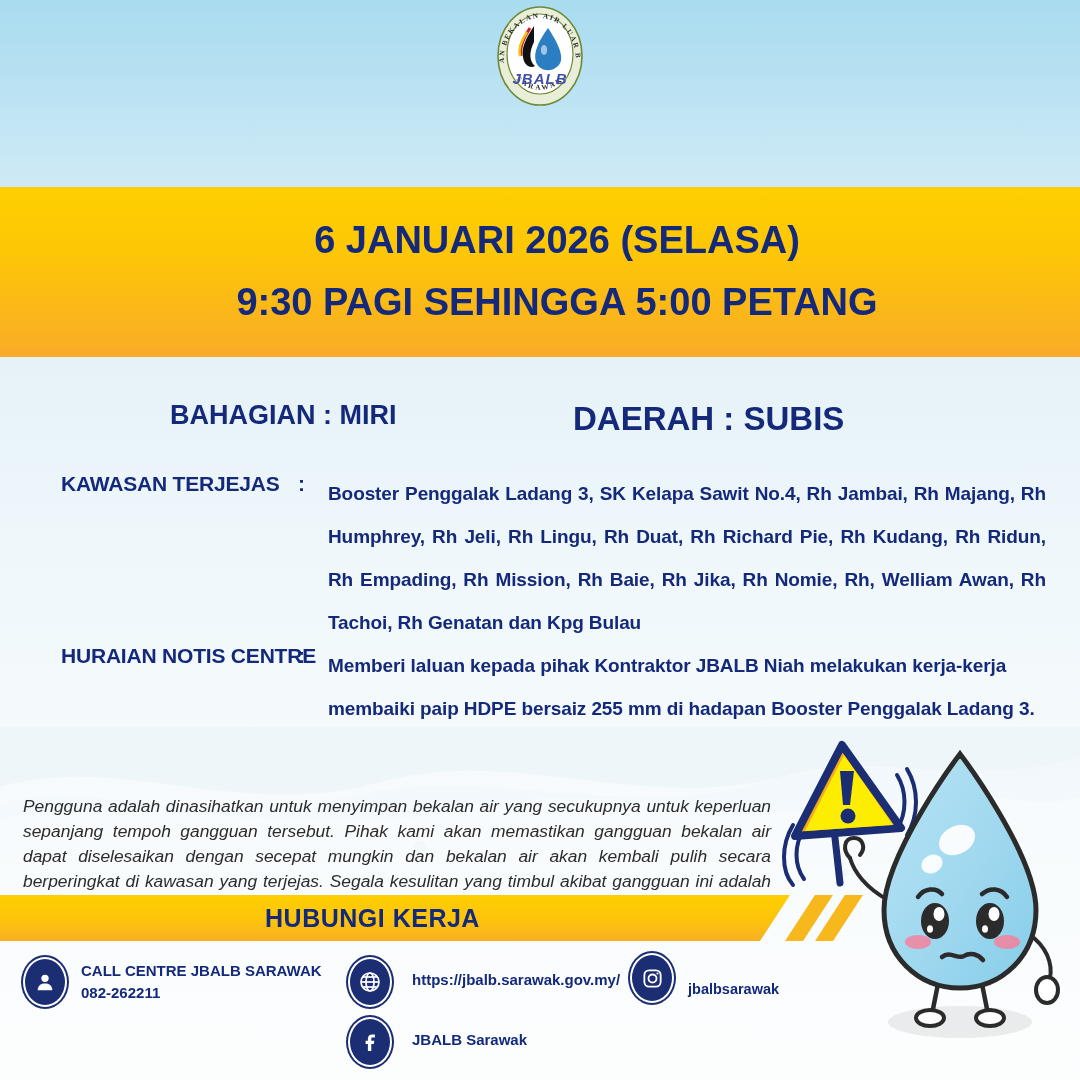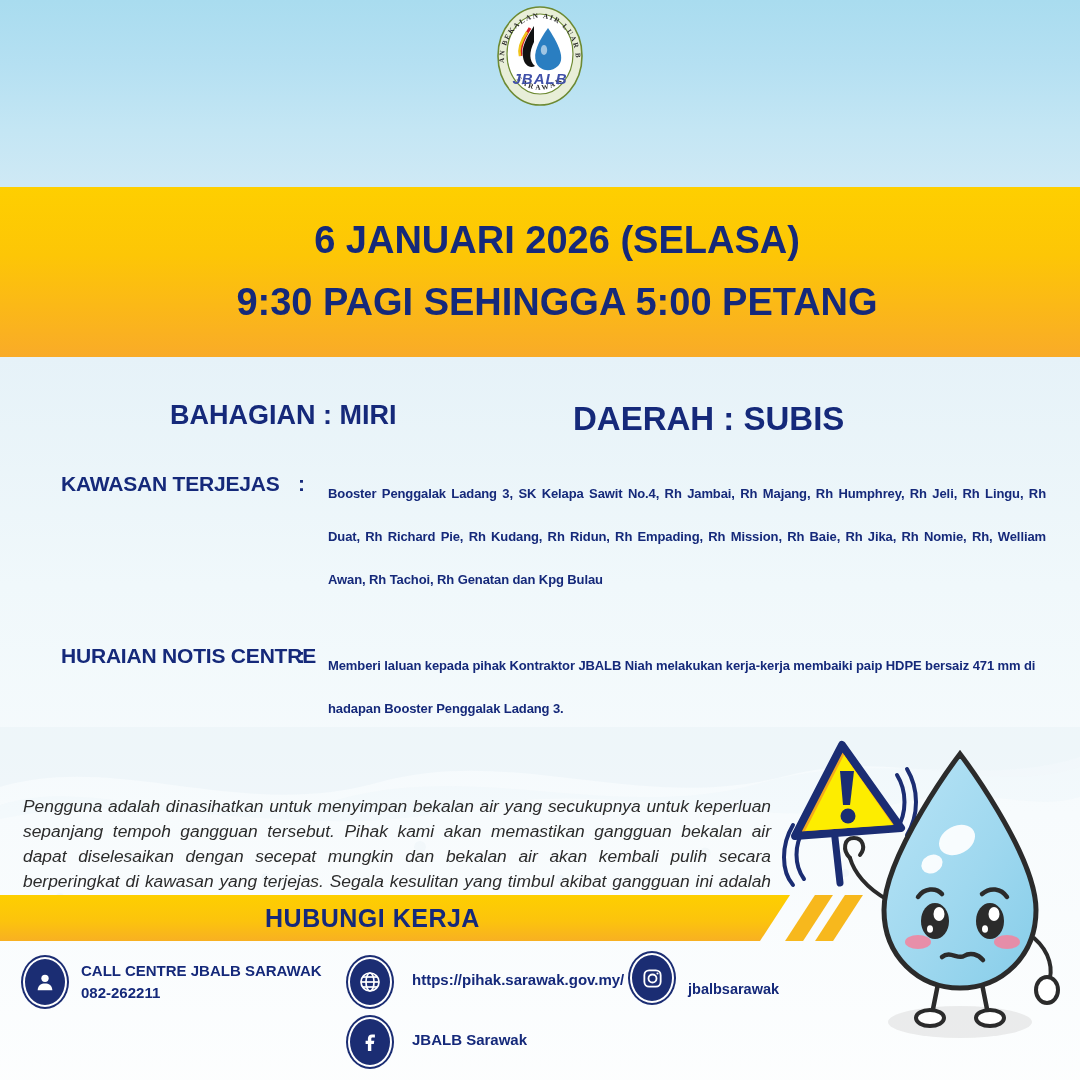--- a/index.html
+++ b/index.html
@@ -110,21 +110,21 @@
   .field-colon {
     position:absolute;
     left:298px; top:0;
     font-size:21px; font-weight:bold;
     color:#15297a;
   }
   .field-value {
     position:absolute;
     left:328px; top:0;
     width:718px;
-    font-size:13px;
+    font-size:19px;
     font-weight:bold;
     color:#15297a;
     line-height:43px;
     text-align:justify;
     text-align-last:left;
     letter-spacing:-0.1px;
   }
 
   #area-block { top:115px; }
   #work-block { top:287px; }
@@ -274,21 +274,21 @@
 
     <div class="field-block" id="area-block">
       <div class="field-label">KAWASAN TERJEJAS</div>
       <div class="field-colon">:</div>
       <div class="field-value">Booster Penggalak Ladang 3, SK Kelapa Sawit No.4, Rh Jambai, Rh Majang, Rh Humphrey, Rh Jeli, Rh Lingu, Rh Duat, Rh Richard Pie, Rh Kudang, Rh Ridun, Rh Empading, Rh Mission, Rh Baie, Rh Jika, Rh Nomie, Rh, Welliam Awan, Rh Tachoi, Rh Genatan dan Kpg Bulau</div>
     </div>
 
     <div class="field-block" id="work-block">
       <div class="field-label">HURAIAN NOTIS CENTRE</div>
       <div class="field-colon">:</div>
-      <div class="field-value">Memberi laluan kepada pihak Kontraktor JBALB Niah melakukan kerja-kerja membaiki paip HDPE bersaiz 471 mm di hadapan Booster Penggalak Ladang 3.</div>
+      <div class="field-value">Memberi laluan kepada pihak Kontraktor JBALB Niah melakukan kerja-kerja membaiki paip HDPE bersaiz 255 mm di hadapan Booster Penggalak Ladang 3.</div>
     </div>
 
     <div class="advisory">Pengguna adalah dinasihatkan untuk menyimpan bekalan air yang secukupnya untuk keperluan sepanjang tempoh gangguan tersebut. Pihak kami akan memastikan gangguan bekalan air dapat diselesaikan dengan secepat mungkin dan bekalan air akan kembali pulih secara berperingkat di kawasan yang terjejas. Segala kesulitan yang timbul akibat gangguan ini adalah sangat dikesali.</div>
 
     <div class="contact-banner-wrap">
       <div class="contact-banner"></div>
       <div class="contact-title">HUBUNGI KERJA</div>
       <div class="stripe s1"></div>
       <div class="stripe s2"></div>
     </div>
@@ -309,21 +309,21 @@
     <div class="contact-item" id="contact-web">
       <div class="c-icon">
         <svg width="24" height="24" viewBox="0 0 24 24" fill="none" stroke="#ffffff" stroke-width="1.7">
           <circle cx="12" cy="12" r="9"></circle>
           <ellipse cx="12" cy="12" rx="4" ry="9"></ellipse>
           <line x1="3" y1="12" x2="21" y2="12"></line>
           <line x1="4.6" y1="7" x2="19.4" y2="7"></line>
           <line x1="4.6" y1="17" x2="19.4" y2="17"></line>
         </svg>
       </div>
-      <div class="c-text">https://pihak.sarawak.gov.my/</div>
+      <div class="c-text">https://jbalb.sarawak.gov.my/</div>
     </div>
 
     <div class="contact-item" id="contact-fb">
       <div class="c-icon">
         <svg width="24" height="24" viewBox="0 0 24 24" fill="#ffffff">
           <path d="M14.6 7.6 h2.3 V4.4 h-2.9 c-2.5 0-4.1 1.6-4.1 4.1 v2.2 H7.6 v3.2 h2.3 V21 h3.4 v-7.1 h2.5 l0.5-3.2 h-3 V8.8 c0-0.8 0.4-1.2 1.3-1.2 Z"></path>
         </svg>
       </div>
       <div class="c-text">JBALB Sarawak</div>
     </div>

